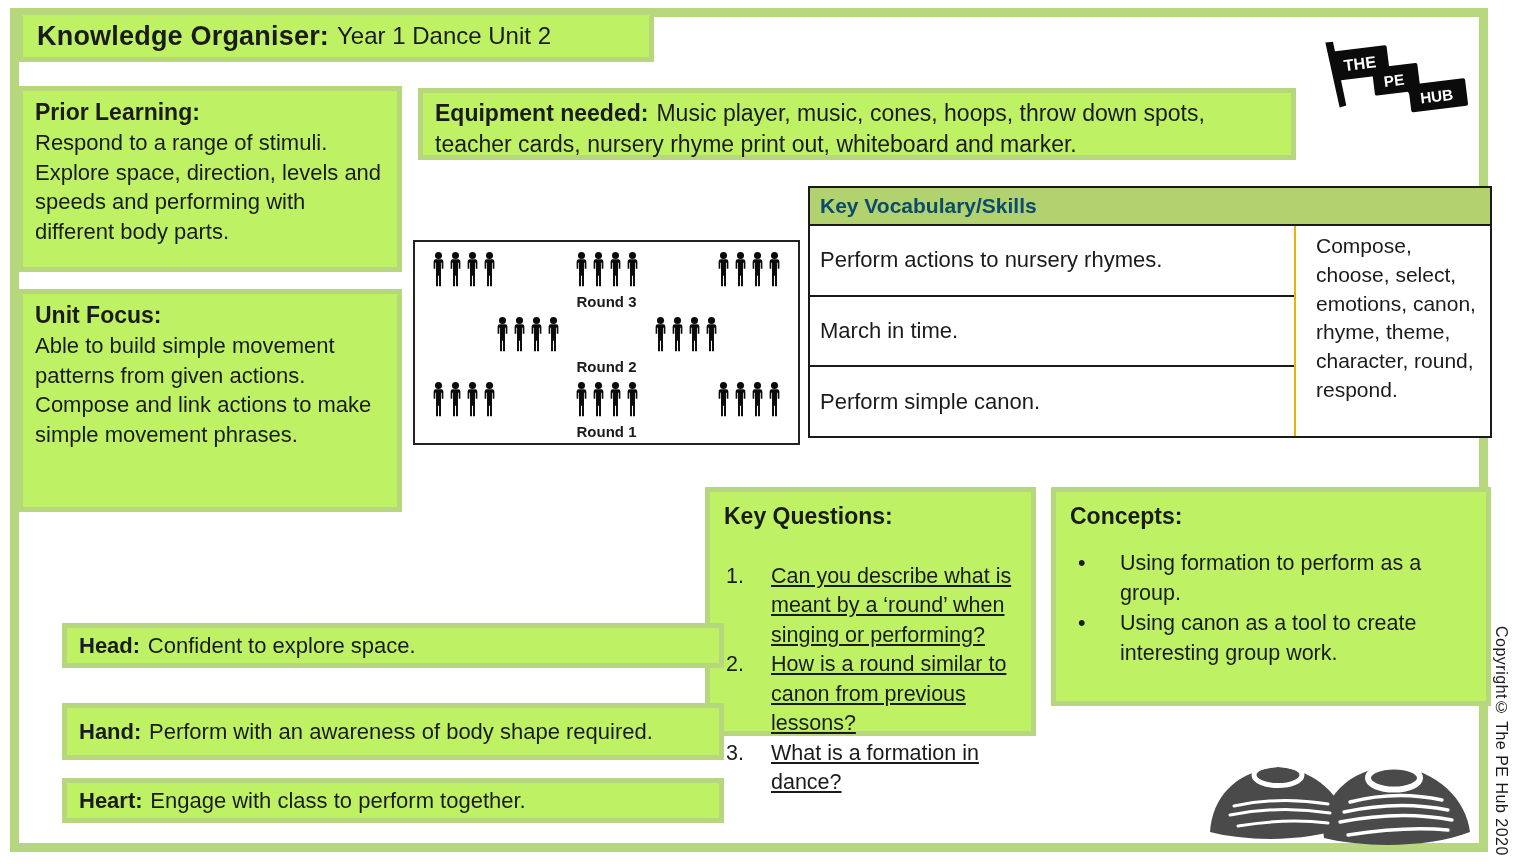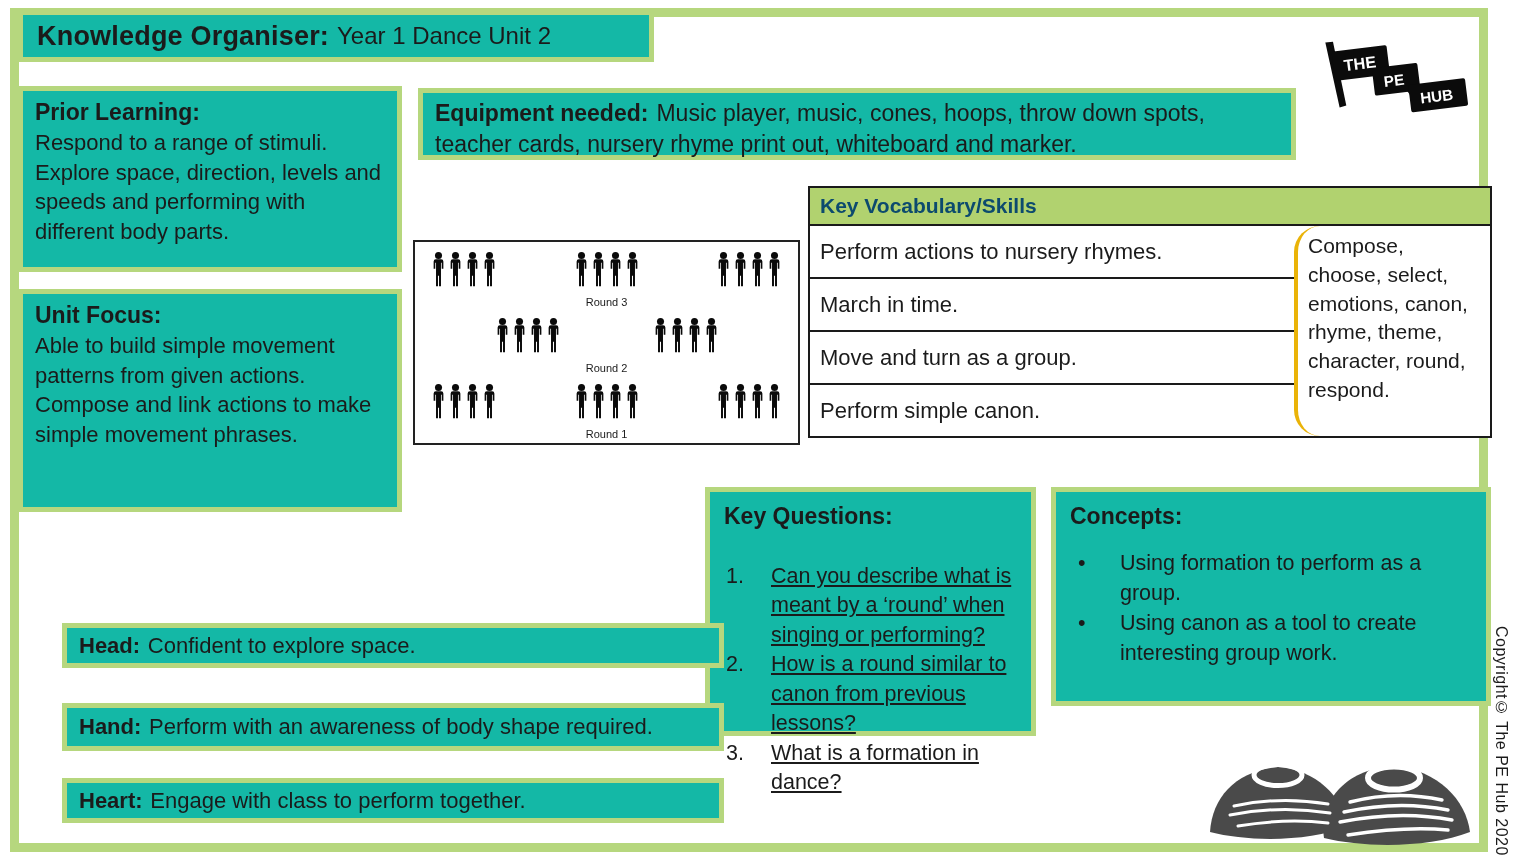--- a/index.html
+++ b/index.html
@@ -3,21 +3,21 @@
 <meta charset="utf-8">
 <style>
   * { margin:0; padding:0; box-sizing:border-box; }
   html,body { background:#fff; }
   body { font-family:"Liberation Sans","DejaVu Sans",sans-serif; color:#1b1b1b; }
   .page { position:relative; width:1536px; height:864px; background:#fff; overflow:hidden; }
 
   .frame { position:absolute; left:10px; top:8px; width:1478px; height:844px;
            border:9px solid #b6d77e; }
 
-  .gbox { position:absolute; background:#14b8a6; border:5px solid #b6d77e; }
+  .gbox { position:absolute; background:#bef264; border:5px solid #b6d77e; }
 
   .title-box { left:18px; top:10px; width:636px; height:52px; z-index:2;
                display:flex; align-items:center; padding-left:14px; }
   .title-bold { font-weight:bold; font-size:27px; letter-spacing:.2px; }
   .title-rest { font-size:24px; margin-left:8px; }
 
   .prior-box { left:18px; top:86px; width:384px; height:186px; padding:7px 12px; }
   .unit-box  { left:18px; top:289px; width:384px; height:223px; padding:7px 12px; }
   .box-heading { font-weight:bold; font-size:23px; line-height:1.3; }
   .box-body    { font-size:22px; line-height:1.35; }
@@ -27,51 +27,51 @@
   .inline-bold { font-weight:bold; margin-right:.35em; }
 
   
   .diagram { position:absolute; left:413px; top:240px; width:387px; height:205px;
              border:2px solid #222; background:#fff; display:flex; flex-direction:column;
              justify-content:space-between; padding:9px 0 3px; }
   .fig-icons { display:flex; justify-content:space-between; padding:0 16px; }
   .fig-icons.two { justify-content:center; gap:92px; }
   .fig-group { display:flex; gap:2px; }
   .person { width:15px; height:36px; fill:#0a0a0a; }
-  .fig-label { text-align:center; font-weight:normal; font-size:11px; margin-top:1px; }
+  .fig-label { text-align:center; font-weight:bold; font-size:15px; margin-top:1px; }
 
   
   .vocab { position:absolute; left:808px; top:186px; width:684px; height:252px;
            border:2px solid #1a1a1a; background:#fff; display:flex; flex-direction:column; }
   .vocab-header { height:38px; background:#b1d26f; color:#0c4a6e; font-weight:bold;
                   font-size:21px; display:flex; align-items:center; padding-left:10px;
                   border-bottom:2px solid #1a1a1a; }
   .vocab-body { flex:1; display:grid; grid-template-columns:1fr 196px; }
   .vocab-rows { display:flex; flex-direction:column; }
   .skill-row { flex:1; display:flex; align-items:center; padding-left:10px; font-size:22px;
                border-top:2px solid #1a1a1a; }
   .skill-row:first-child { border-top:none; }
-  .vocab-list { border-left:4px solid #eab308; padding:6px 8px 0 10px; font-size:21px;
-                line-height:1.37;border-radius:26px; }
+  .vocab-list { border-left:2px solid #eab308; padding:6px 8px 0 20px; font-size:21px;
+                line-height:1.37; }
 
   
   .kq-box { left:705px; top:487px; width:331px; height:249px; padding:10px 14px; }
   .kq-box ol { list-style:none; counter-reset:kq; margin-top:30px;text-decoration:underline; }
   .kq-box li { counter-increment:kq; position:relative; padding-left:47px;
                font-size:21.5px; line-height:1.37; }
   .kq-box li::before { content:counter(kq) "."; position:absolute; left:2px; }
 
   .concepts-box { left:1051px; top:487px; width:440px; height:219px; padding:10px 14px; }
   .concepts-box ul { list-style:none; margin-top:16px; }
   .concepts-box li { position:relative; padding-left:50px; font-size:21.5px; line-height:1.4; }
   .concepts-box li::before { content:"\2022"; position:absolute; left:8px; }
 
   .hhh { display:flex; align-items:center; padding-left:12px; font-size:22px;margin-left:32px; }
   .head-box  { left:30px; top:623px; width:662px; height:45px; }
-  .hand-box  { left:30px; top:703px; width:662px; height:48px; }
+  .hand-box  { left:30px; top:703px; width:662px; height:57px; }
   .heart-box { left:30px; top:778px; width:662px; height:45px; }
 
   .logo { position:absolute; left:1312px; top:36px; width:162px; height:78px; }
   .hoops { position:absolute; left:1198px; top:736px; width:282px; height:114px; }
 
   .copyright { position:absolute; left:1492px; top:626px; height:236px;
                writing-mode:vertical-rl; font-size:16px; letter-spacing:.5px;
                white-space:nowrap; }
 </style>
 </head>
@@ -278,21 +278,20 @@
       </div>
       <div class="fig-label">Round 1</div>
     </div>
 
   <div class="vocab">
     <div class="vocab-header">Key Vocabulary/Skills</div>
     <div class="vocab-body">
       <div class="vocab-rows">
           <div class="skill-row">Perform actions to nursery rhymes.</div>
           <div class="skill-row">March in time.</div>
-          <div class="skill-row">Move and turn as a group.</div>
           <div class="skill-row">Perform simple canon.</div>
         </div>
       <div class="vocab-list">Compose, choose, select, emotions, canon, rhyme, theme, character, round, respond.</div>
     </div>
   </div>
 
   <div class="gbox kq-box">
     <div class="box-heading">Key Questions:</div>
     <ol>
         <li>Can you describe what is meant by a ‘round’ when singing or performing?</li>

